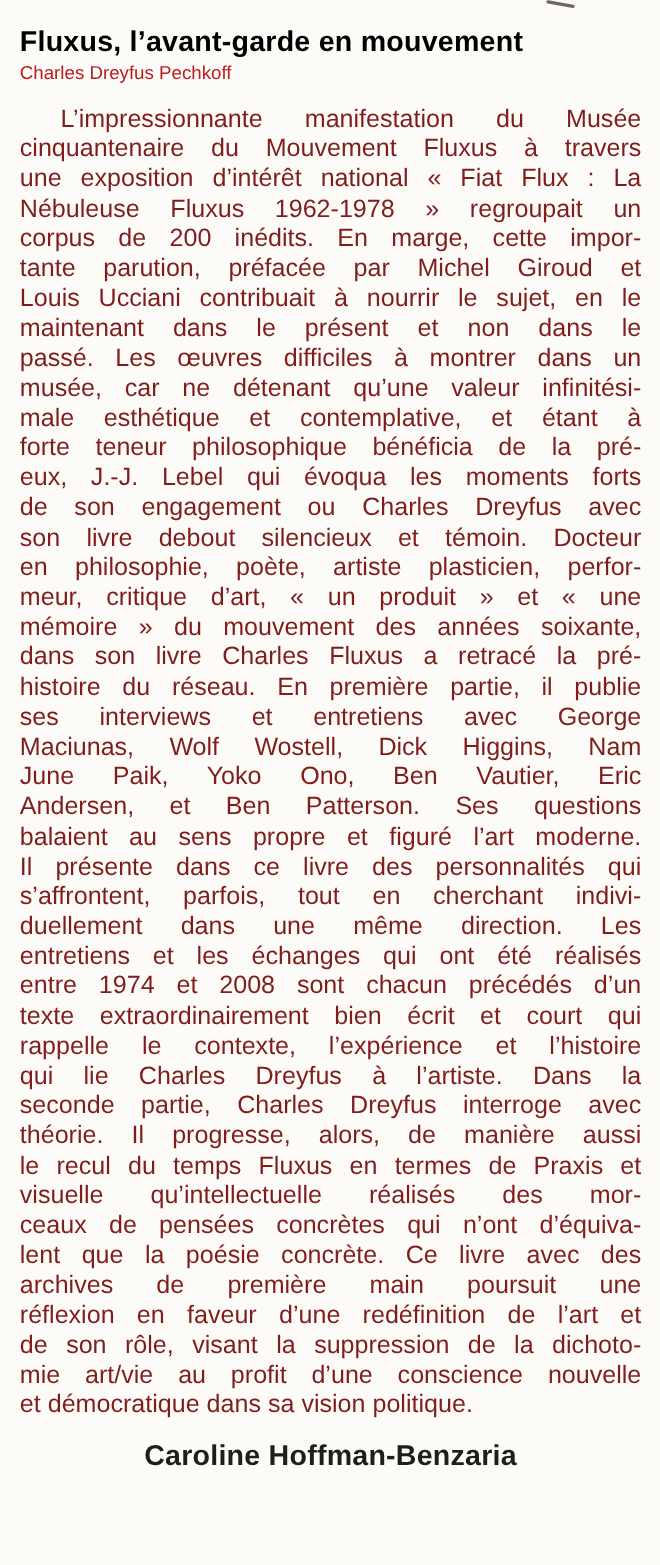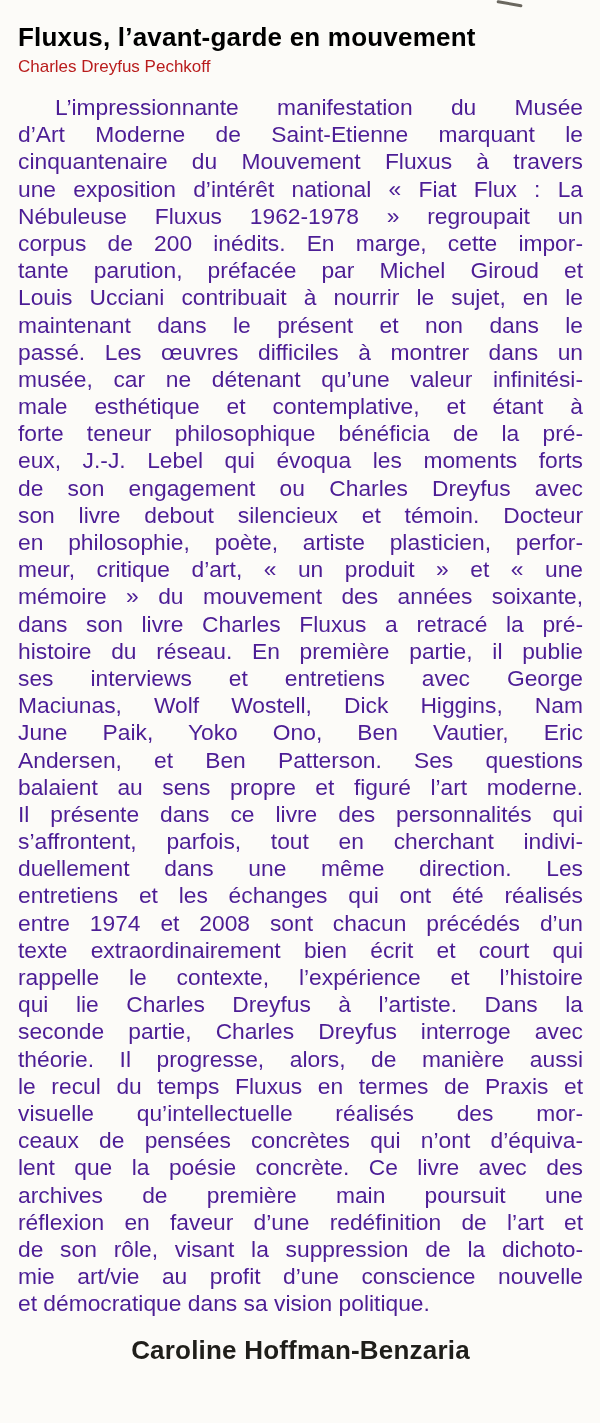--- a/index.html
+++ b/index.html
@@ -26,21 +26,21 @@
     letter-spacing: 0.2px;
   }
   .byline {
     font-size: 17px;
     line-height: 30px;
     color: #b91c1c;
   }
   .review-body {
     margin-top: 12px;
     font-size: 22.8px;
-    color: #4c1d95;
+    color: #7f1d1d;
   }
   .line {
     height: 27.2px;
     line-height: 27.2px;
     text-align: justify;
     text-align-last: justify;
     overflow: hidden;
     white-space: normal;
   }
   .line.first { text-indent: 37px; }
@@ -70,21 +70,20 @@
 <body>
 
 <div class="scan-artifact"></div>
 
 <div class="page">
   <div class="book-title">Fluxus, l’avant-garde en mouvement</div>
   <div class="byline">Charles Dreyfus Pechkoff</div>
 
   <div class="review-body">
       <div class="line first">L’impressionnante manifestation du Musée</div>
-      <div class="line">d’Art Moderne de Saint-Etienne marquant le</div>
       <div class="line">cinquantenaire du Mouvement Fluxus à travers</div>
       <div class="line">une exposition d’intérêt national « Fiat Flux : La</div>
       <div class="line">Nébuleuse Fluxus 1962-1978 » regroupait un</div>
       <div class="line">corpus de 200 inédits. En marge, cette impor-</div>
       <div class="line">tante parution, préfacée par Michel Giroud et</div>
       <div class="line">Louis Ucciani contribuait à nourrir le sujet, en le</div>
       <div class="line">maintenant dans le présent et non dans le</div>
       <div class="line">passé. Les œuvres difficiles à montrer dans un</div>
       <div class="line">musée, car ne détenant qu’une valeur infinitési-</div>
       <div class="line">male esthétique et contemplative, et étant à</div>

